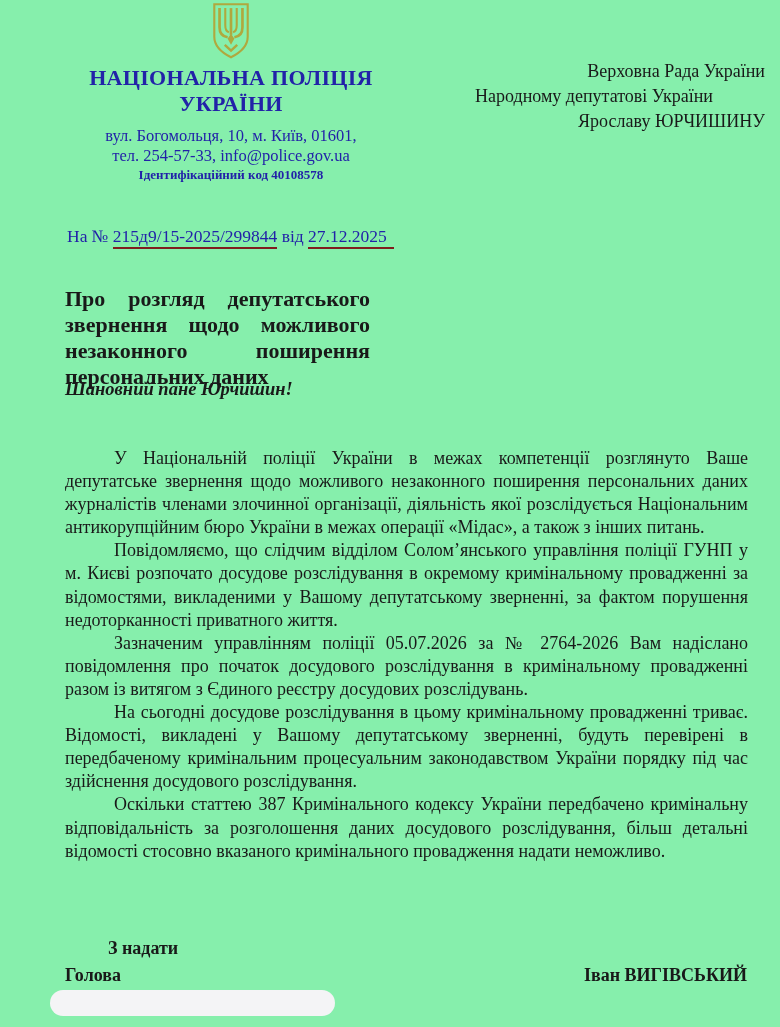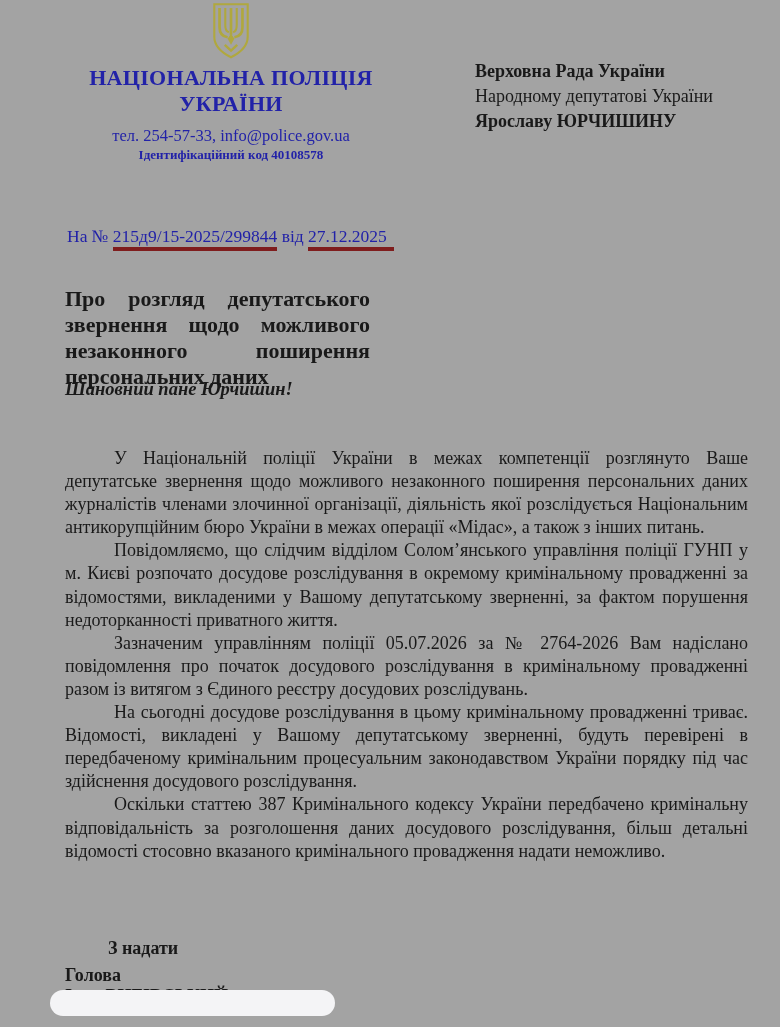--- a/index.html
+++ b/index.html
@@ -1,21 +1,21 @@
 <!DOCTYPE html>
 <html lang="uk"><head>
 <meta charset="utf-8">
 <style>
   html, body { margin: 0; padding: 0; background: #e8e8e8; }
   .page {
     position: relative;
     width: 780px;
     height: 1027px;
     margin: 0 auto;
-    background: #a3a3a3;
+    background: #86efac;
     font-family: "Liberation Serif", "DejaVu Serif", serif;
     color: #191919;
     overflow: hidden;
   }
 
   
   .letterhead {
     position: absolute;
     left: 45px; top: 0;
     width: 372px;
@@ -44,32 +44,32 @@
   }
 
   
   .addressee {
     position: absolute;
     left: 475px; top: 59px;
     width: 290px;
     font-size: 18px;
     line-height: 25px;
   }
-  .addressee .b { font-weight: bold; }
+  .addressee .b { font-weight: normal; text-align: right; }
 
   
   .reference {
     position: absolute;
     left: 67px; top: 226px;
     font-size: 17.5px;
     color: #2222a8;
     white-space: nowrap;
   }
   .reference .u {
-    border-bottom: 4px solid #7f1d1d;
+    border-bottom: 2px solid #7f1d1d;
     padding-bottom: 1px;
   }
   .reference .u.trail { padding-right: 7px; margin-top: 13px; }
 
   
   .subject {
     position: absolute;
     left: 65px; top: 286px;
     width: 305px;
     font-size: 22px;
@@ -108,21 +108,20 @@
     font-weight: bold;
   }
   .sig-row {
     position: absolute;
     left: 65px; top: 965px;
     width: 682px;
     display: flex;
     justify-content: space-between;
     font-size: 18px;
     font-weight: bold;
-    flex-direction: column;
   }
   .erased-blob {
     position: absolute;
     left: 50px; top: 990px;
     width: 285px; height: 26px;
     background: #f4f4f6;
     border-radius: 13px;
   }
 </style>
 </head>
@@ -141,20 +140,21 @@
         <path d="M16,6 V24 C16,28.5 17.2,30.6 19.8,31.4" stroke="#b0a83e" stroke-width="2.2"></path>
         <path d="M28,6 V24 C28,28.5 26.8,30.6 24.2,31.4" stroke="#b0a83e" stroke-width="2.2"></path>
         <path d="M15.5,44.5 L22,50.5 L28.5,44.5" stroke="#b0a83e" stroke-width="2.6"></path>
       </svg>
     </div>
     <div class="org-name">
       <div>НАЦІОНАЛЬНА ПОЛІЦІЯ</div>
       <div>УКРАЇНИ</div>
     </div>
     <div class="org-address">
+      <div>вул. Богомольця, 10, м. Київ, 01601,</div>
       <div>тел. 254-57-33,  info@police.gov.ua</div>
     </div>
     <div class="org-idcode">Ідентифікаційний код 40108578</div>
   </div>
 
   <div class="addressee">
     <div class="b">Верховна Рада України</div>
     <div>Народному депутатові України</div>
     <div class="b">Ярославу ЮРЧИШИНУ</div>
   </div>

